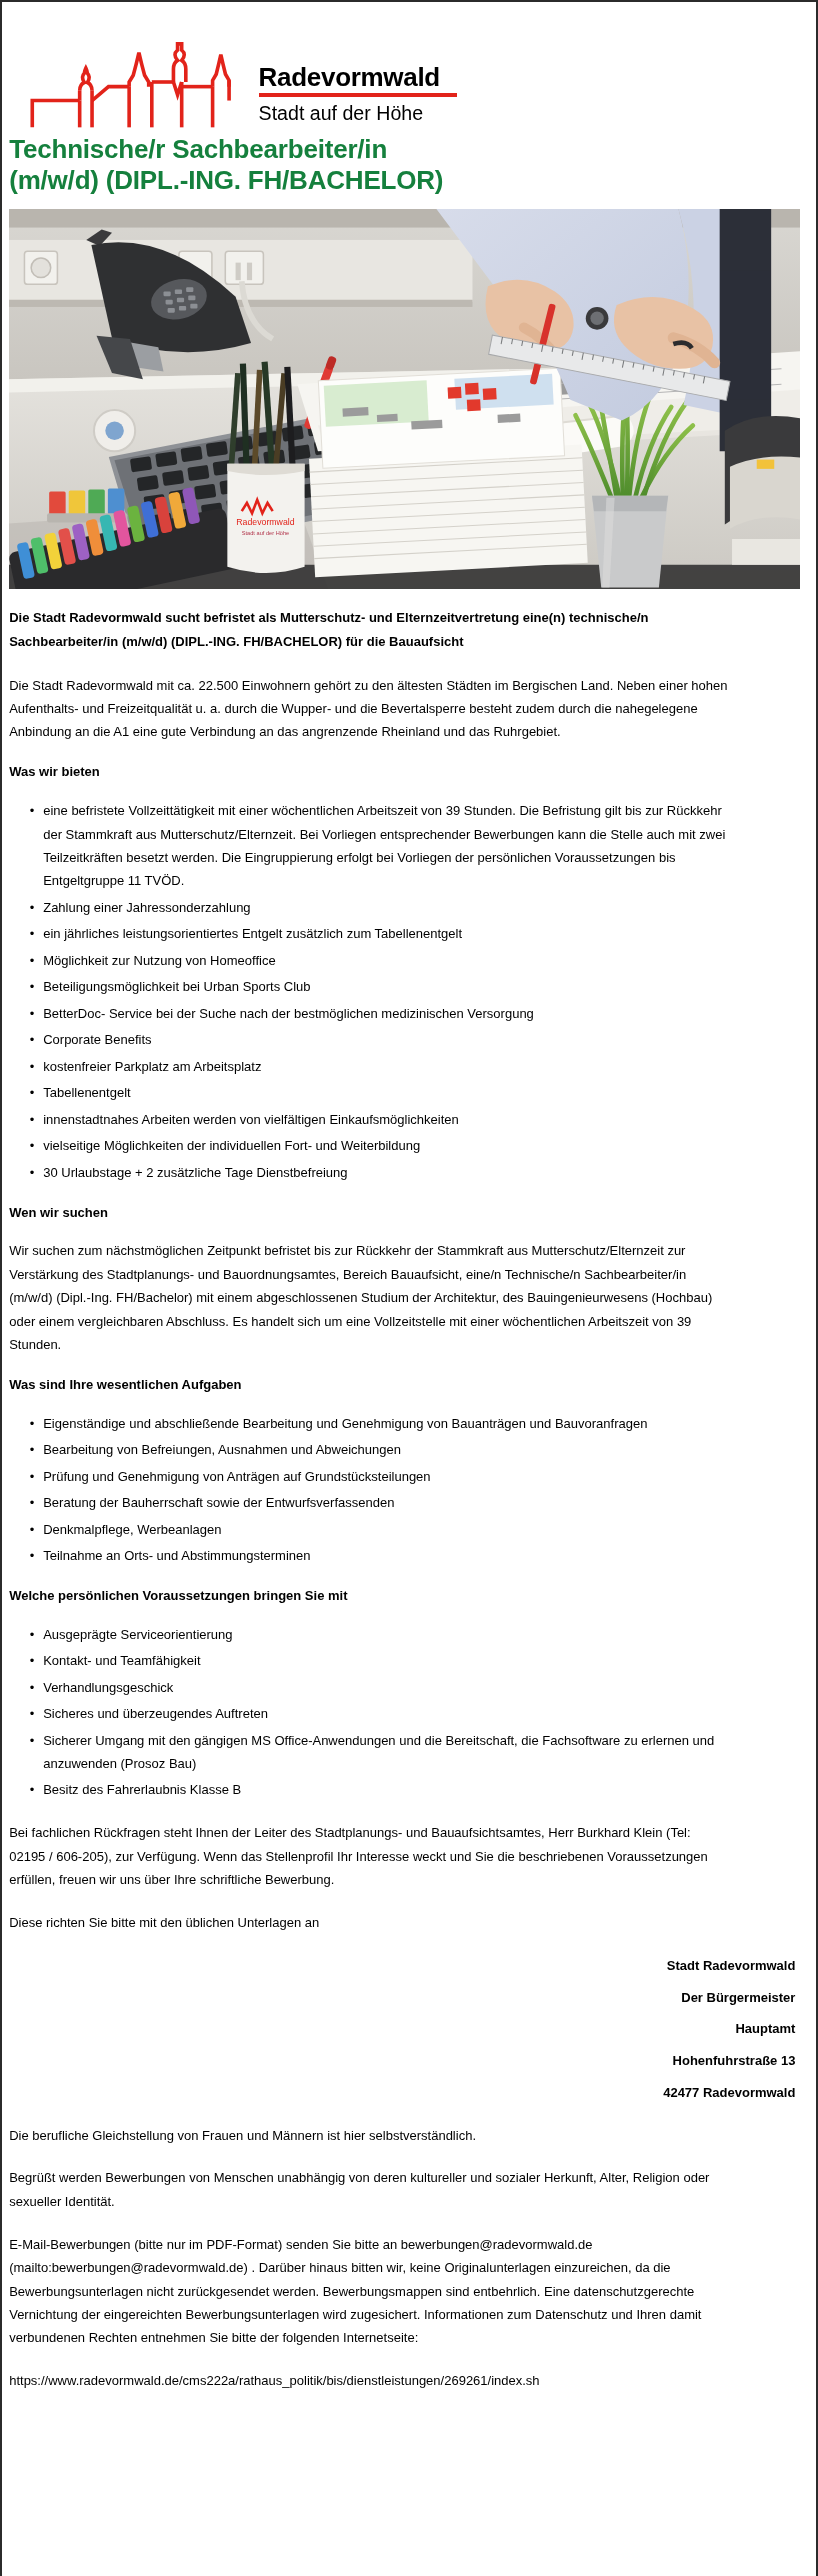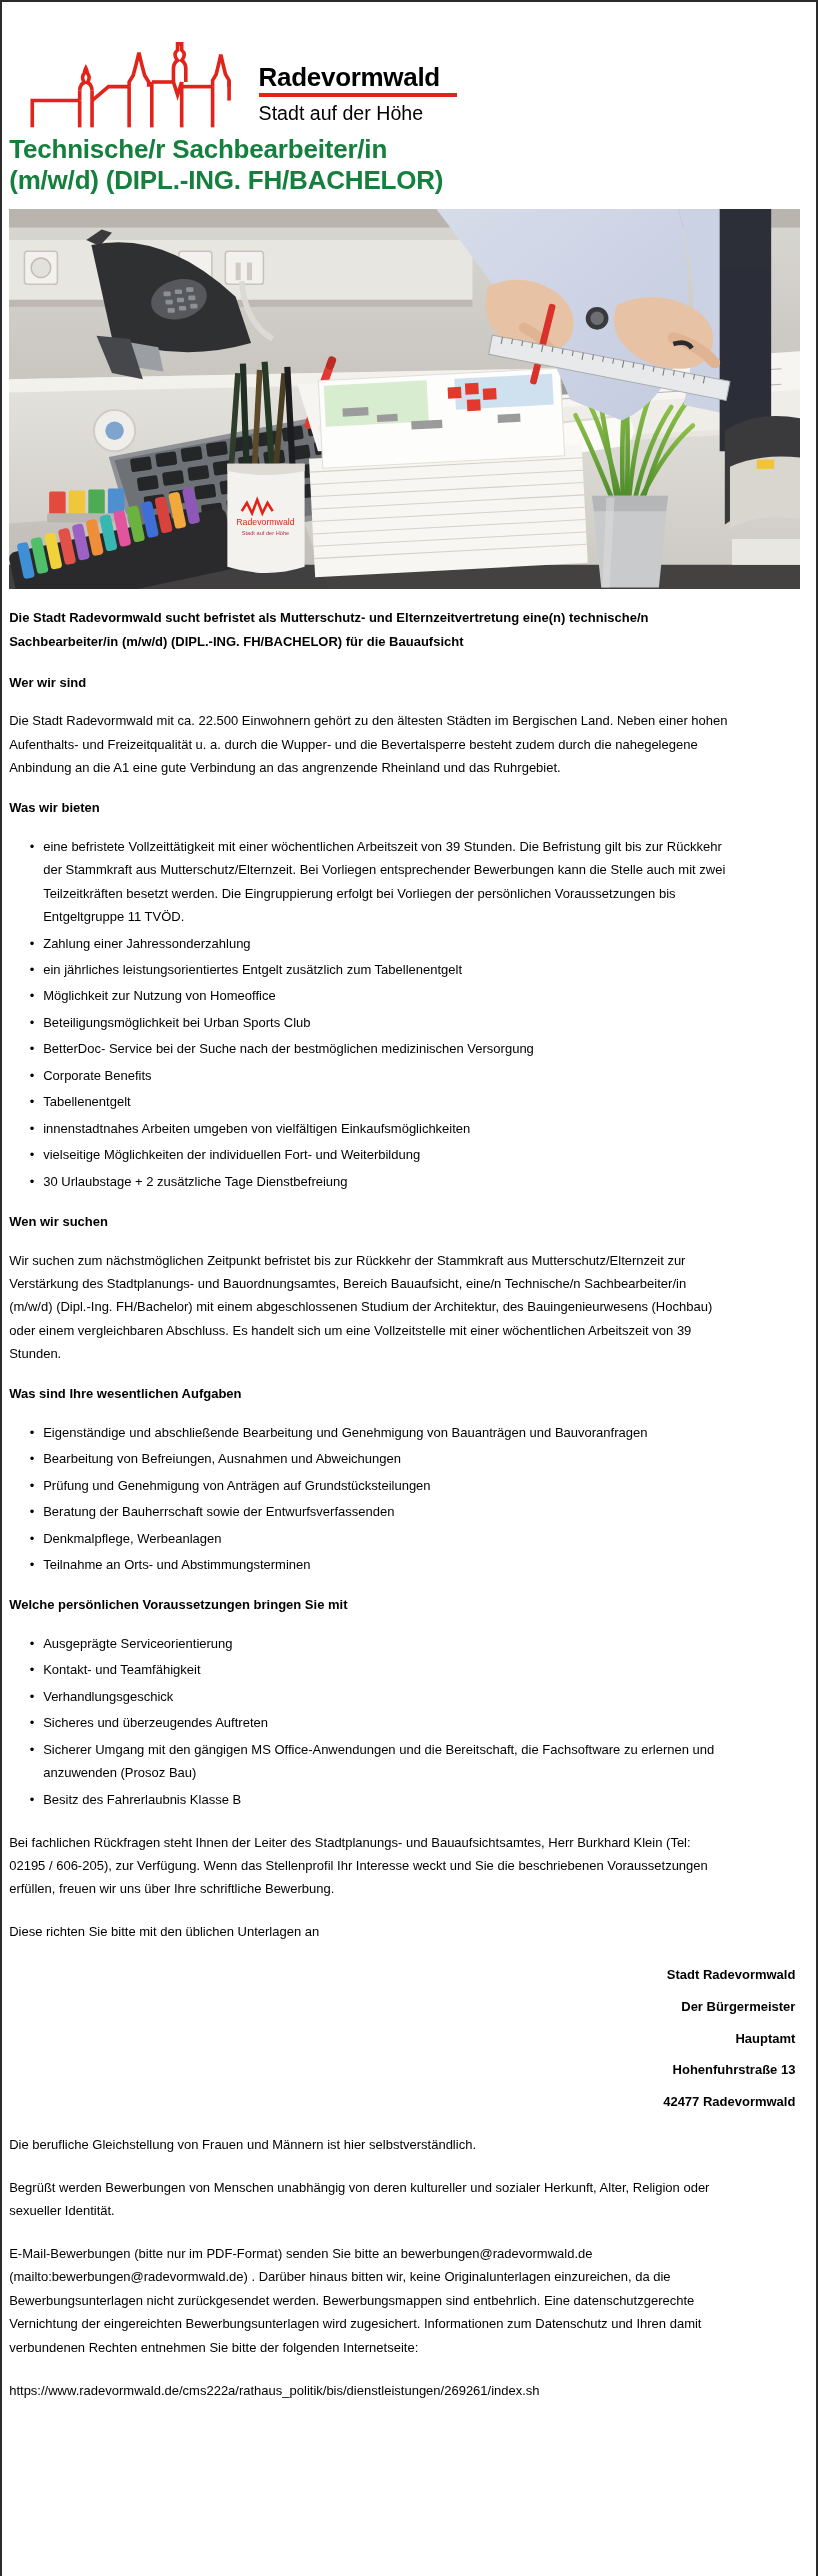--- a/index.html
+++ b/index.html
@@ -496,34 +496,34 @@
         <rect x="1452" y="486" width="34" height="18" fill="#f2c23a"></rect>
         <rect x="1404" y="640" width="132" height="50" fill="#e9e7e1"></rect>
       </g>
     </svg>
   </div>
 
   <div class="body">
 
     <p class="lead">Die Stadt Radevormwald sucht befristet als Mutterschutz- und Elternzeitvertretung eine(n) technische/n Sachbearbeiter/in (m/w/d) (DIPL.-ING. FH/BACHELOR) für die Bauaufsicht</p>
 
-    <h2 class="sec">Wer wir sind</h2>
     <p class="para">Die Stadt Radevormwald mit ca. 22.500 Einwohnern gehört zu den ältesten Städten im Bergischen Land. Neben einer hohen Aufenthalts- und Freizeitqualität u. a. durch die Wupper- und die Bevertalsperre besteht zudem durch die nahegelegene Anbindung an die A1 eine gute Verbindung an das angrenzende Rheinland und das Ruhrgebiet.</p>
 
     <h2 class="sec">Was wir bieten</h2>
     <ul class="bullets">
       <li>eine befristete Vollzeittätigkeit mit einer wöchentlichen Arbeitszeit von 39 Stunden. Die Befristung gilt bis zur Rückkehr der Stammkraft aus Mutterschutz/Elternzeit. Bei Vorliegen entsprechender Bewerbungen kann die Stelle auch mit zwei Teilzeitkräften besetzt werden. Die Eingruppierung erfolgt bei Vorliegen der persönlichen Voraussetzungen bis Entgeltgruppe 11 TVÖD.</li>
       <li>Zahlung einer Jahressonderzahlung</li>
       <li>ein jährliches leistungsorientiertes Entgelt zusätzlich zum Tabellenentgelt</li>
       <li>Möglichkeit zur Nutzung von Homeoffice</li>
       <li>Beteiligungsmöglichkeit bei Urban Sports Club</li>
       <li>BetterDoc- Service bei der Suche nach der bestmöglichen medizinischen Versorgung</li>
       <li>Corporate Benefits</li>
+      <li>kostenfreier Parkplatz am Arbeitsplatz</li>
       <li>Tabellenentgelt</li>
-      <li>innenstadtnahes Arbeiten umgeben von vielfältigen Einkaufsmöglichkeiten</li>
+      <li>innenstadtnahes Arbeiten werden von vielfältigen Einkaufsmöglichkeiten</li>
       <li>vielseitige Möglichkeiten der individuellen Fort- und Weiterbildung</li>
       <li>30 Urlaubstage + 2 zusätzliche Tage Dienstbefreiung</li>
     </ul>
 
     <h2 class="sec">Wen wir suchen</h2>
     <p class="para">Wir suchen zum nächstmöglichen Zeitpunkt befristet bis zur Rückkehr der Stammkraft aus Mutterschutz/Elternzeit zur Verstärkung des Stadtplanungs- und Bauordnungsamtes, Bereich Bauaufsicht, eine/n Technische/n Sachbearbeiter/in (m/w/d) (Dipl.-Ing. FH/Bachelor) mit einem abgeschlossenen Studium der Architektur, des Bauingenieurwesens (Hochbau) oder einem vergleichbaren Abschluss. Es handelt sich um eine Vollzeitstelle mit einer wöchentlichen Arbeitszeit von 39 Stunden.</p>
 
     <h2 class="sec">Was sind Ihre wesentlichen Aufgaben</h2>
     <ul class="bullets">
       <li>Eigenständige und abschließende Bearbeitung und Genehmigung von Bauanträgen und Bauvoranfragen</li>

